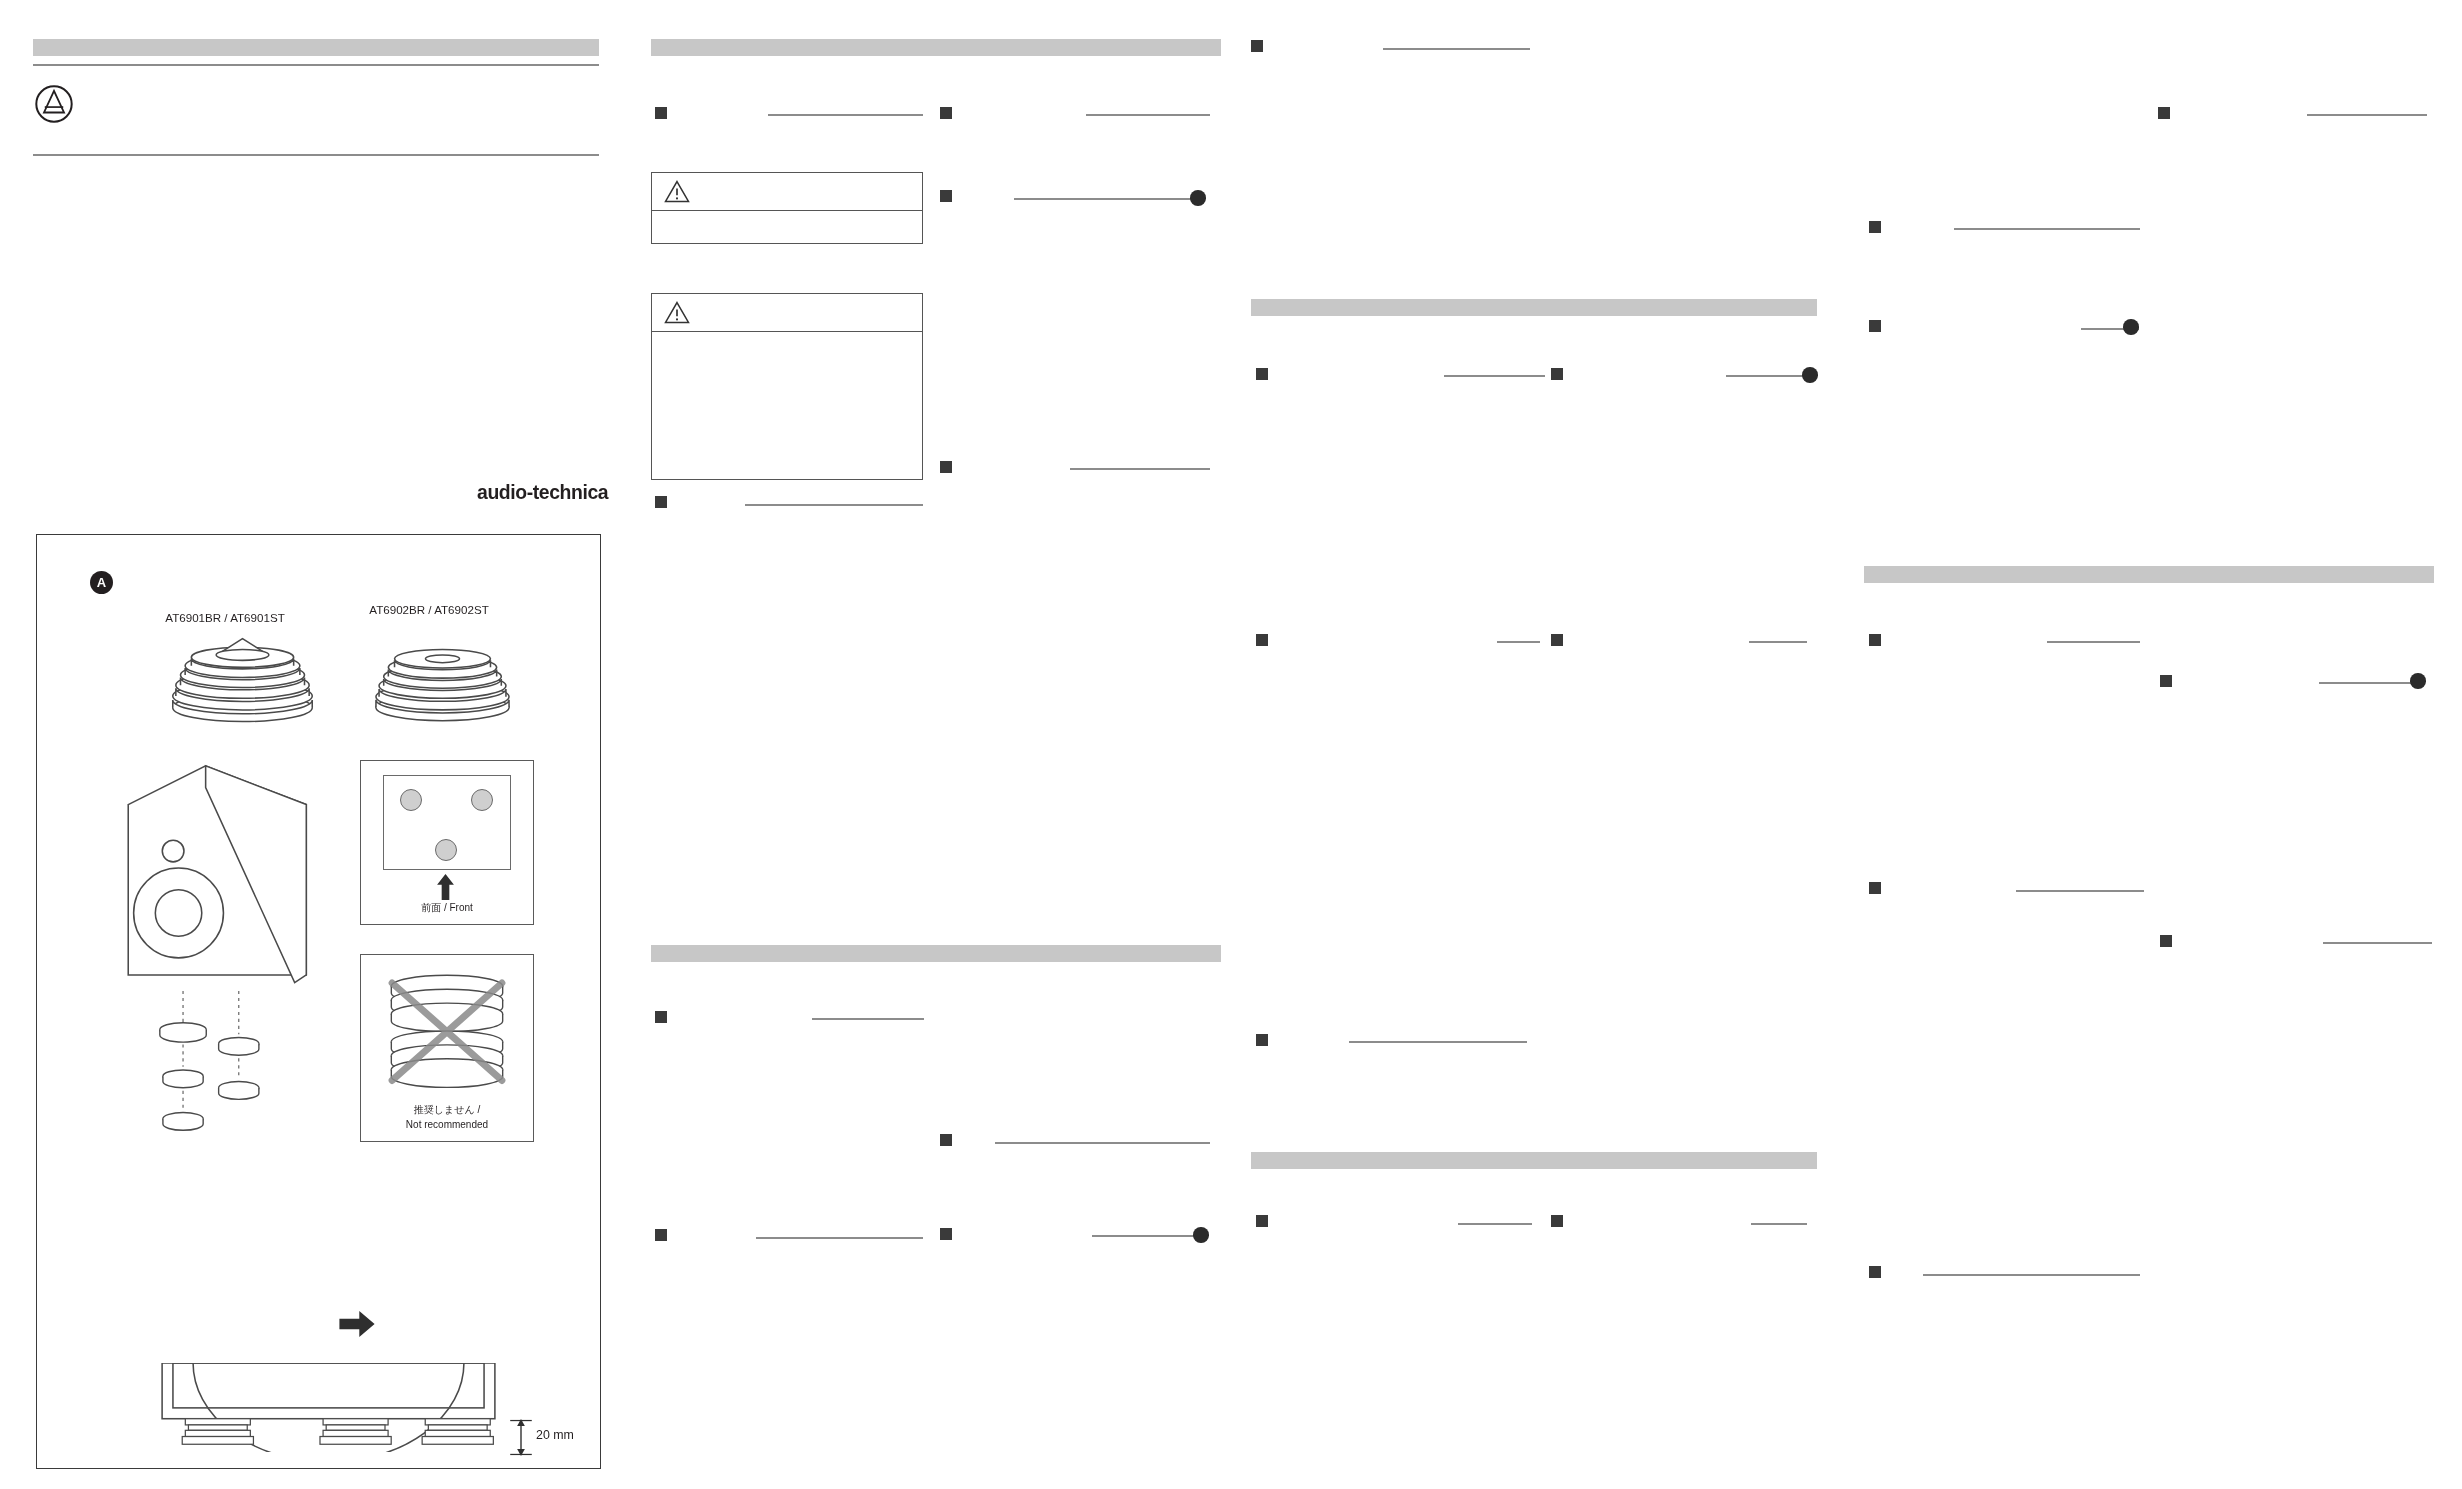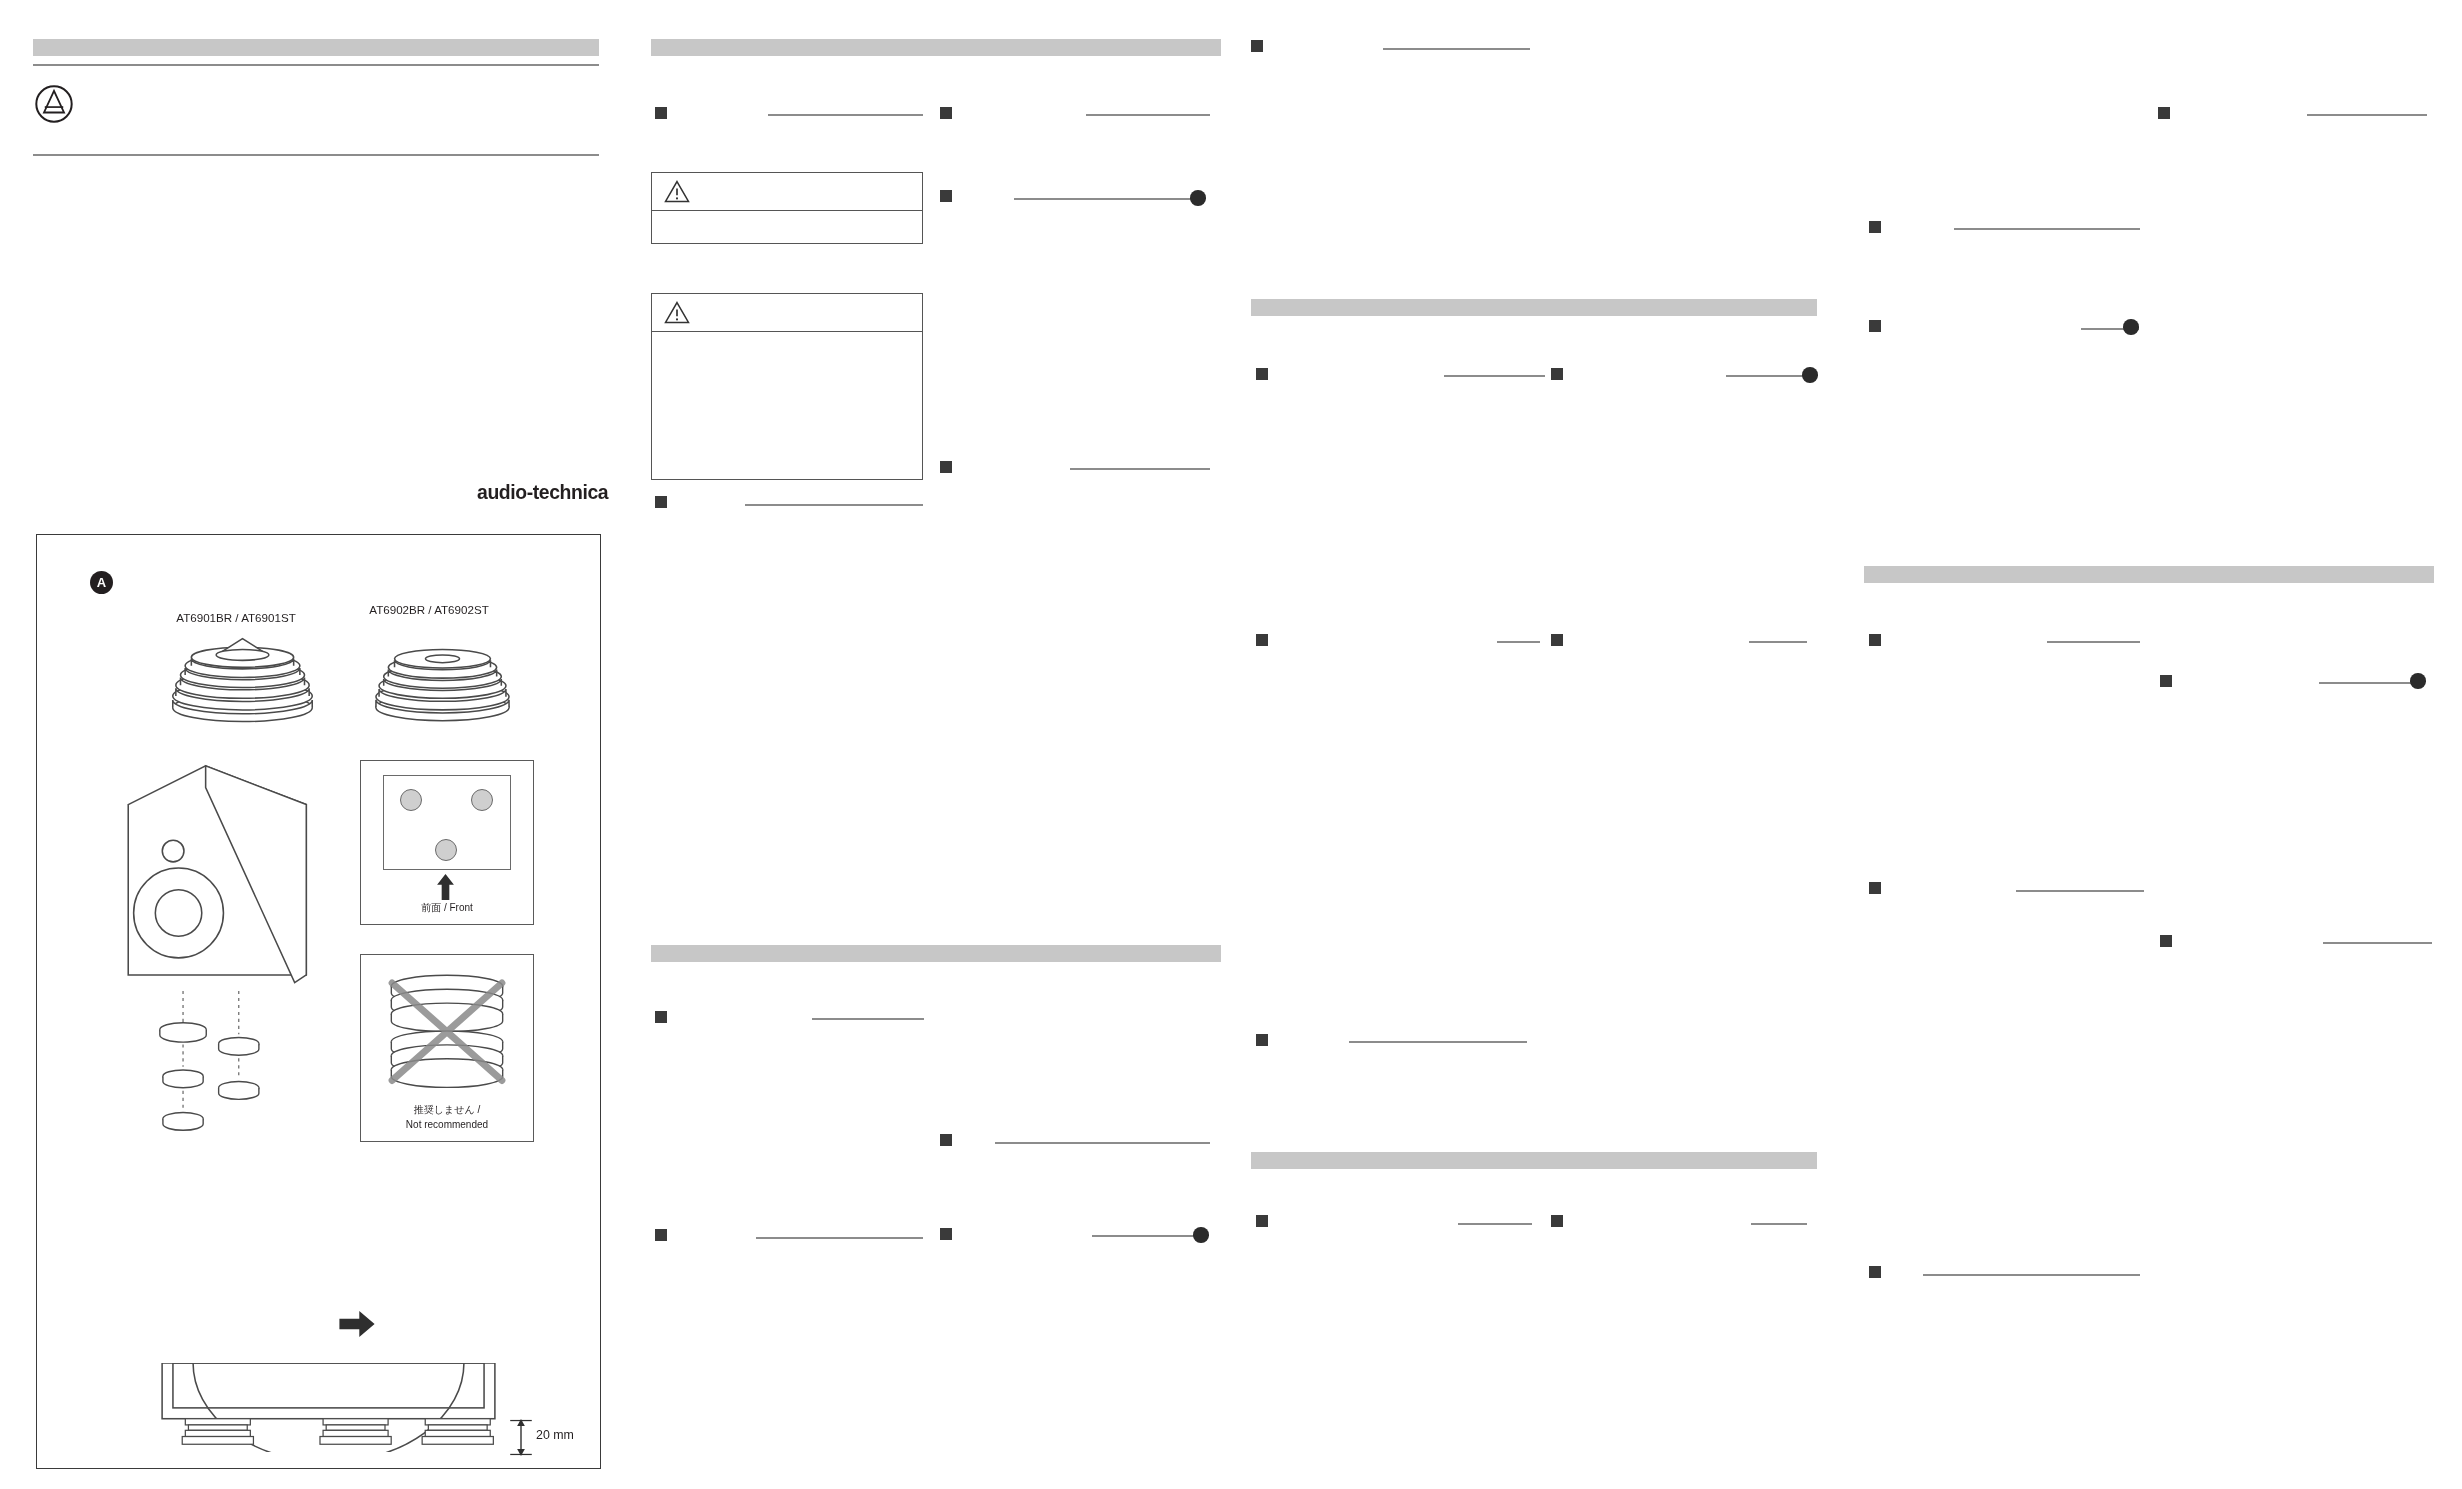--- a/index.html
+++ b/index.html
@@ -39,21 +39,21 @@
     </svg>
   </div>
   <div class="abs thinrule" style="left:33px;top:154px;width:566px;height:1.6px;background:#8c8c8c;"></div>
 
   <div class="abs brand" style="left:477px;top:481px;">audio-technica</div>
 
   <div class="abs fig" style="left:36px;top:534px;width:563px;height:933px;">
 
     <div class="abs blkcircle" style="left:53px;top:36px;">A</div>
 
-    <div class="abs cap" style="left:98px;top:76px;width:202px;">AT6901BR / AT6901ST</div>
+    <div class="abs cap" style="left:87px;top:76px;width:202px;">AT6901BR / AT6901ST</div>
     <div class="abs cap" style="left:291px;top:68px;width:202px;">AT6902BR / AT6902ST</div>
 
     <div class="abs" style="left:128px;top:99px;">
       <svg width="155" height="93" viewBox="0 0 200 120">
         <g fill="#ffffff" stroke="#4a4a4a" stroke-width="2">
           <ellipse cx="100" cy="95" rx="90" ry="18"></ellipse>
           <path d="M10 95 v-10 a90 18 0 0 0 180 0 v10" fill="#ffffff"></path>
           <ellipse cx="100" cy="80" rx="90" ry="18"></ellipse>
           <path d="M14 80 v-10 a86 17 0 0 0 172 0 v10"></path>
           <ellipse cx="100" cy="66" rx="86" ry="17"></ellipse>

